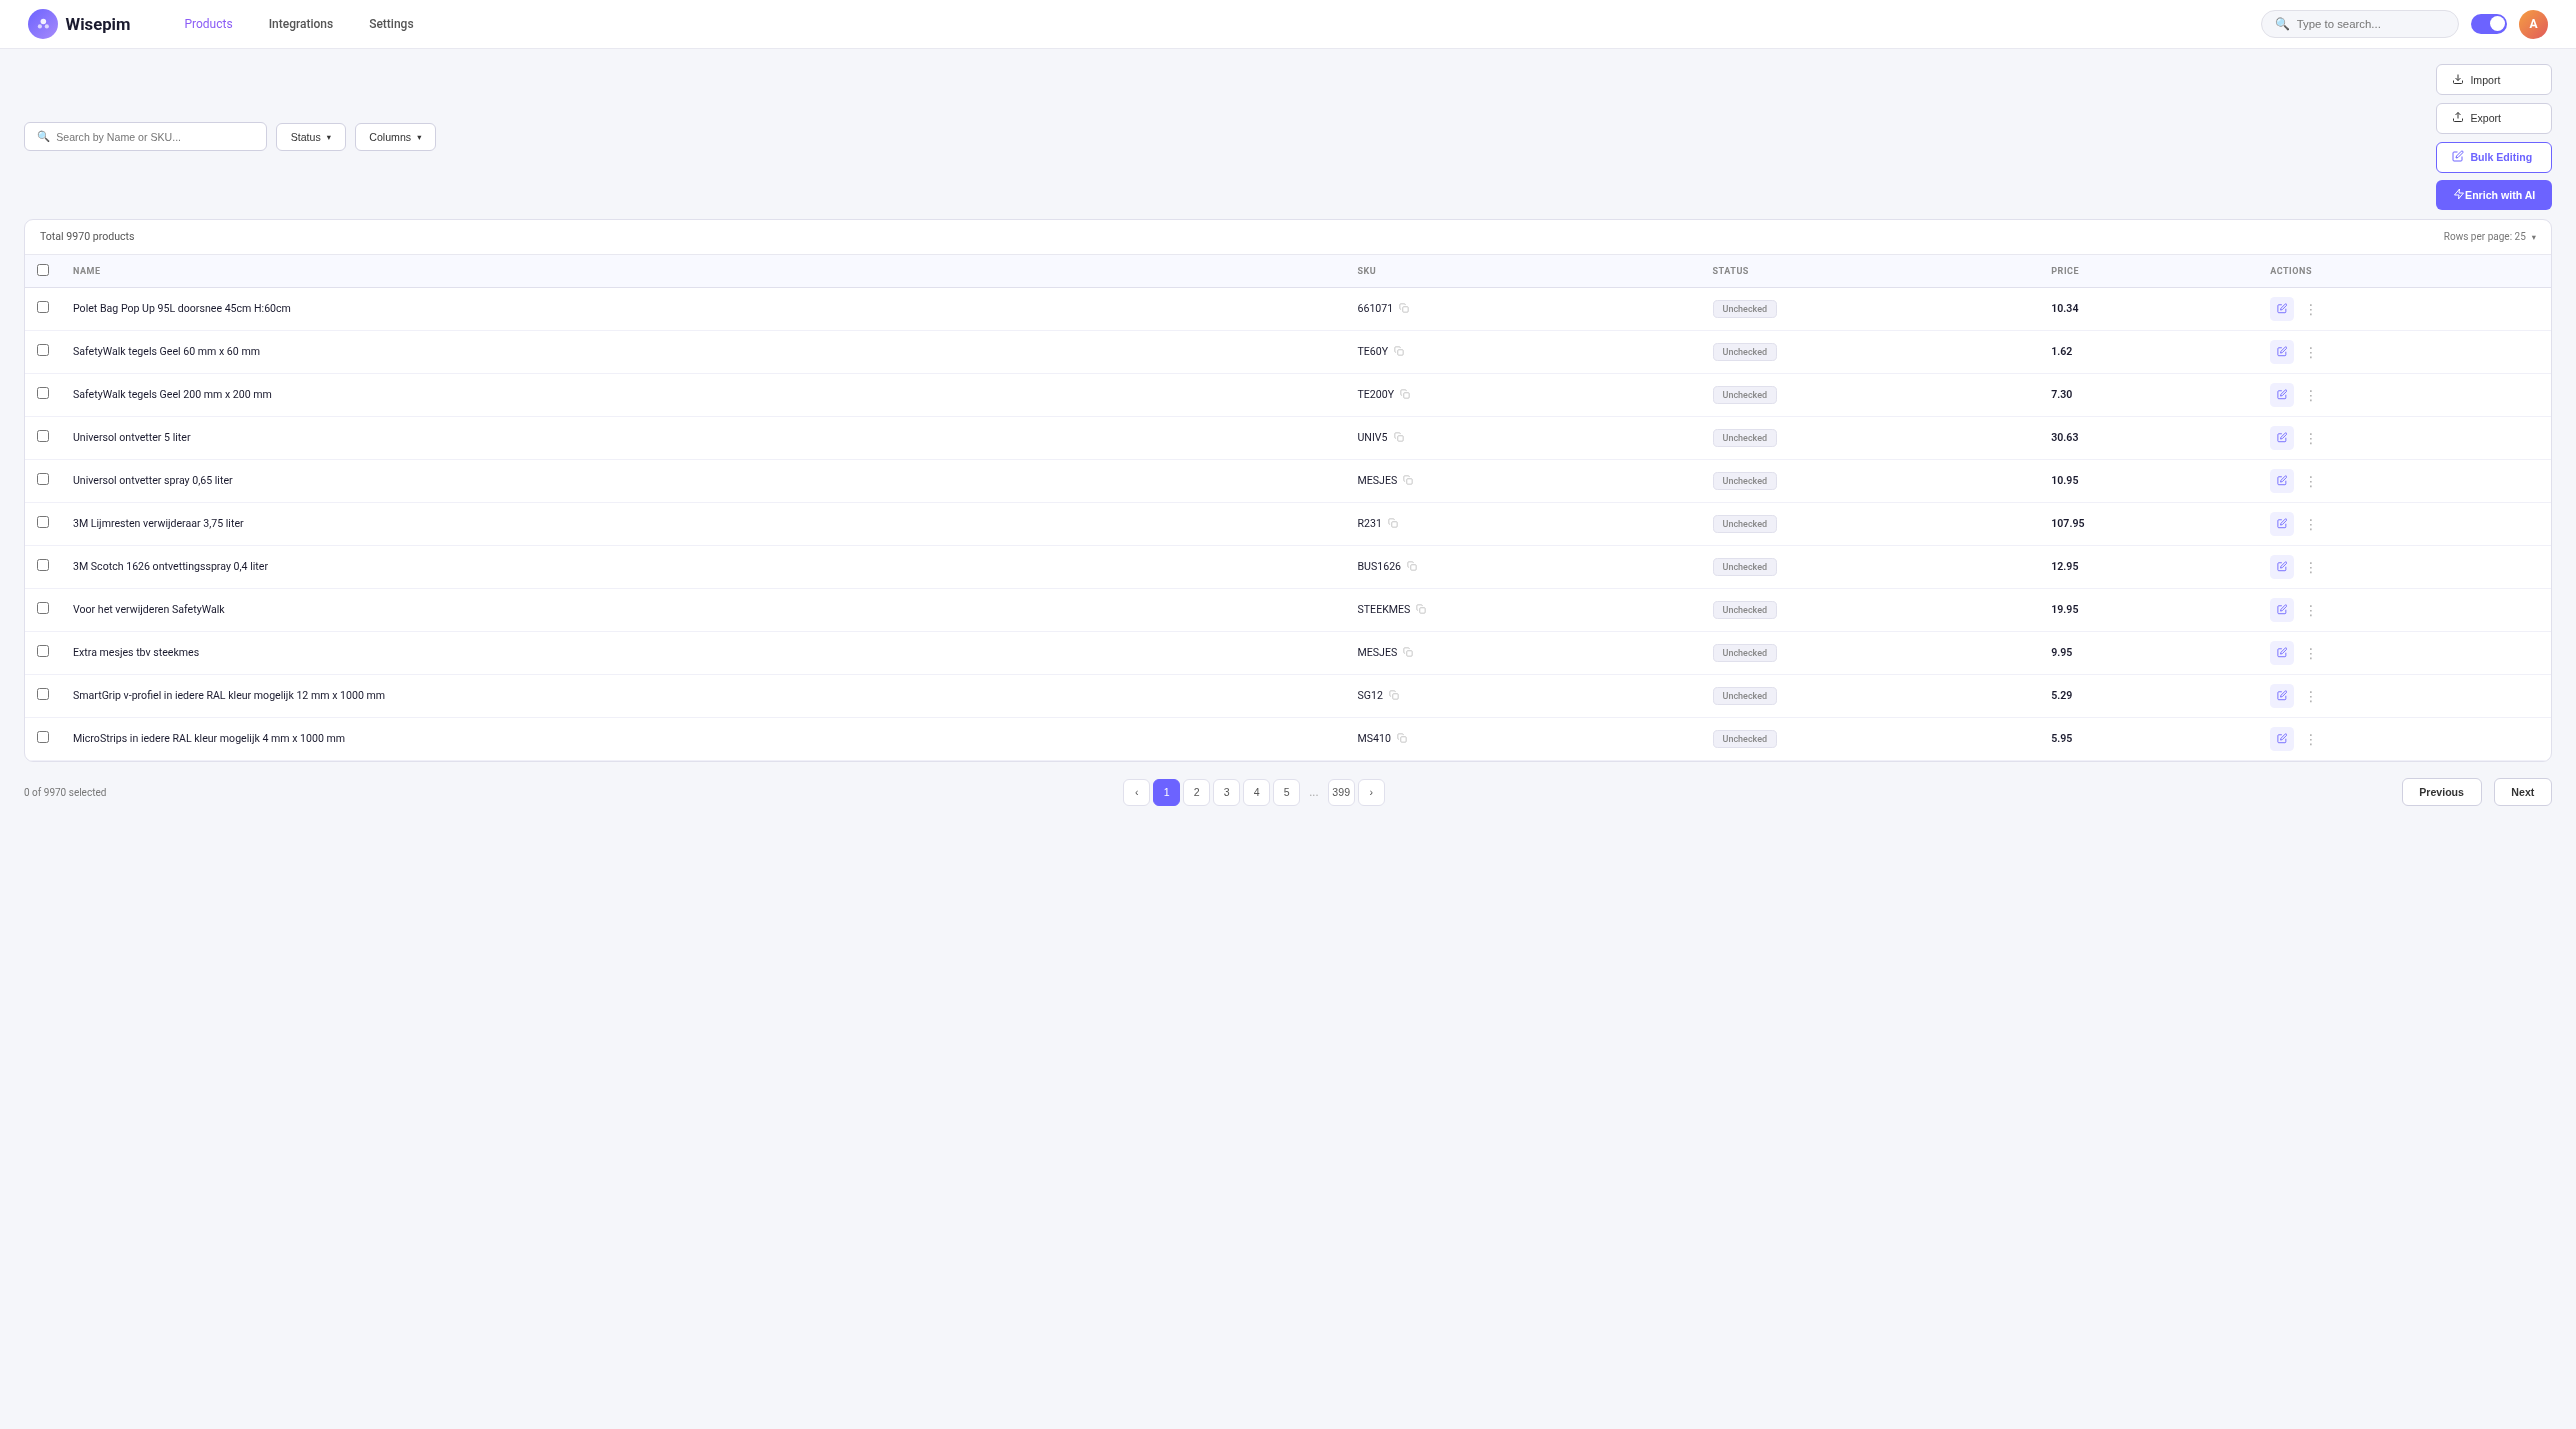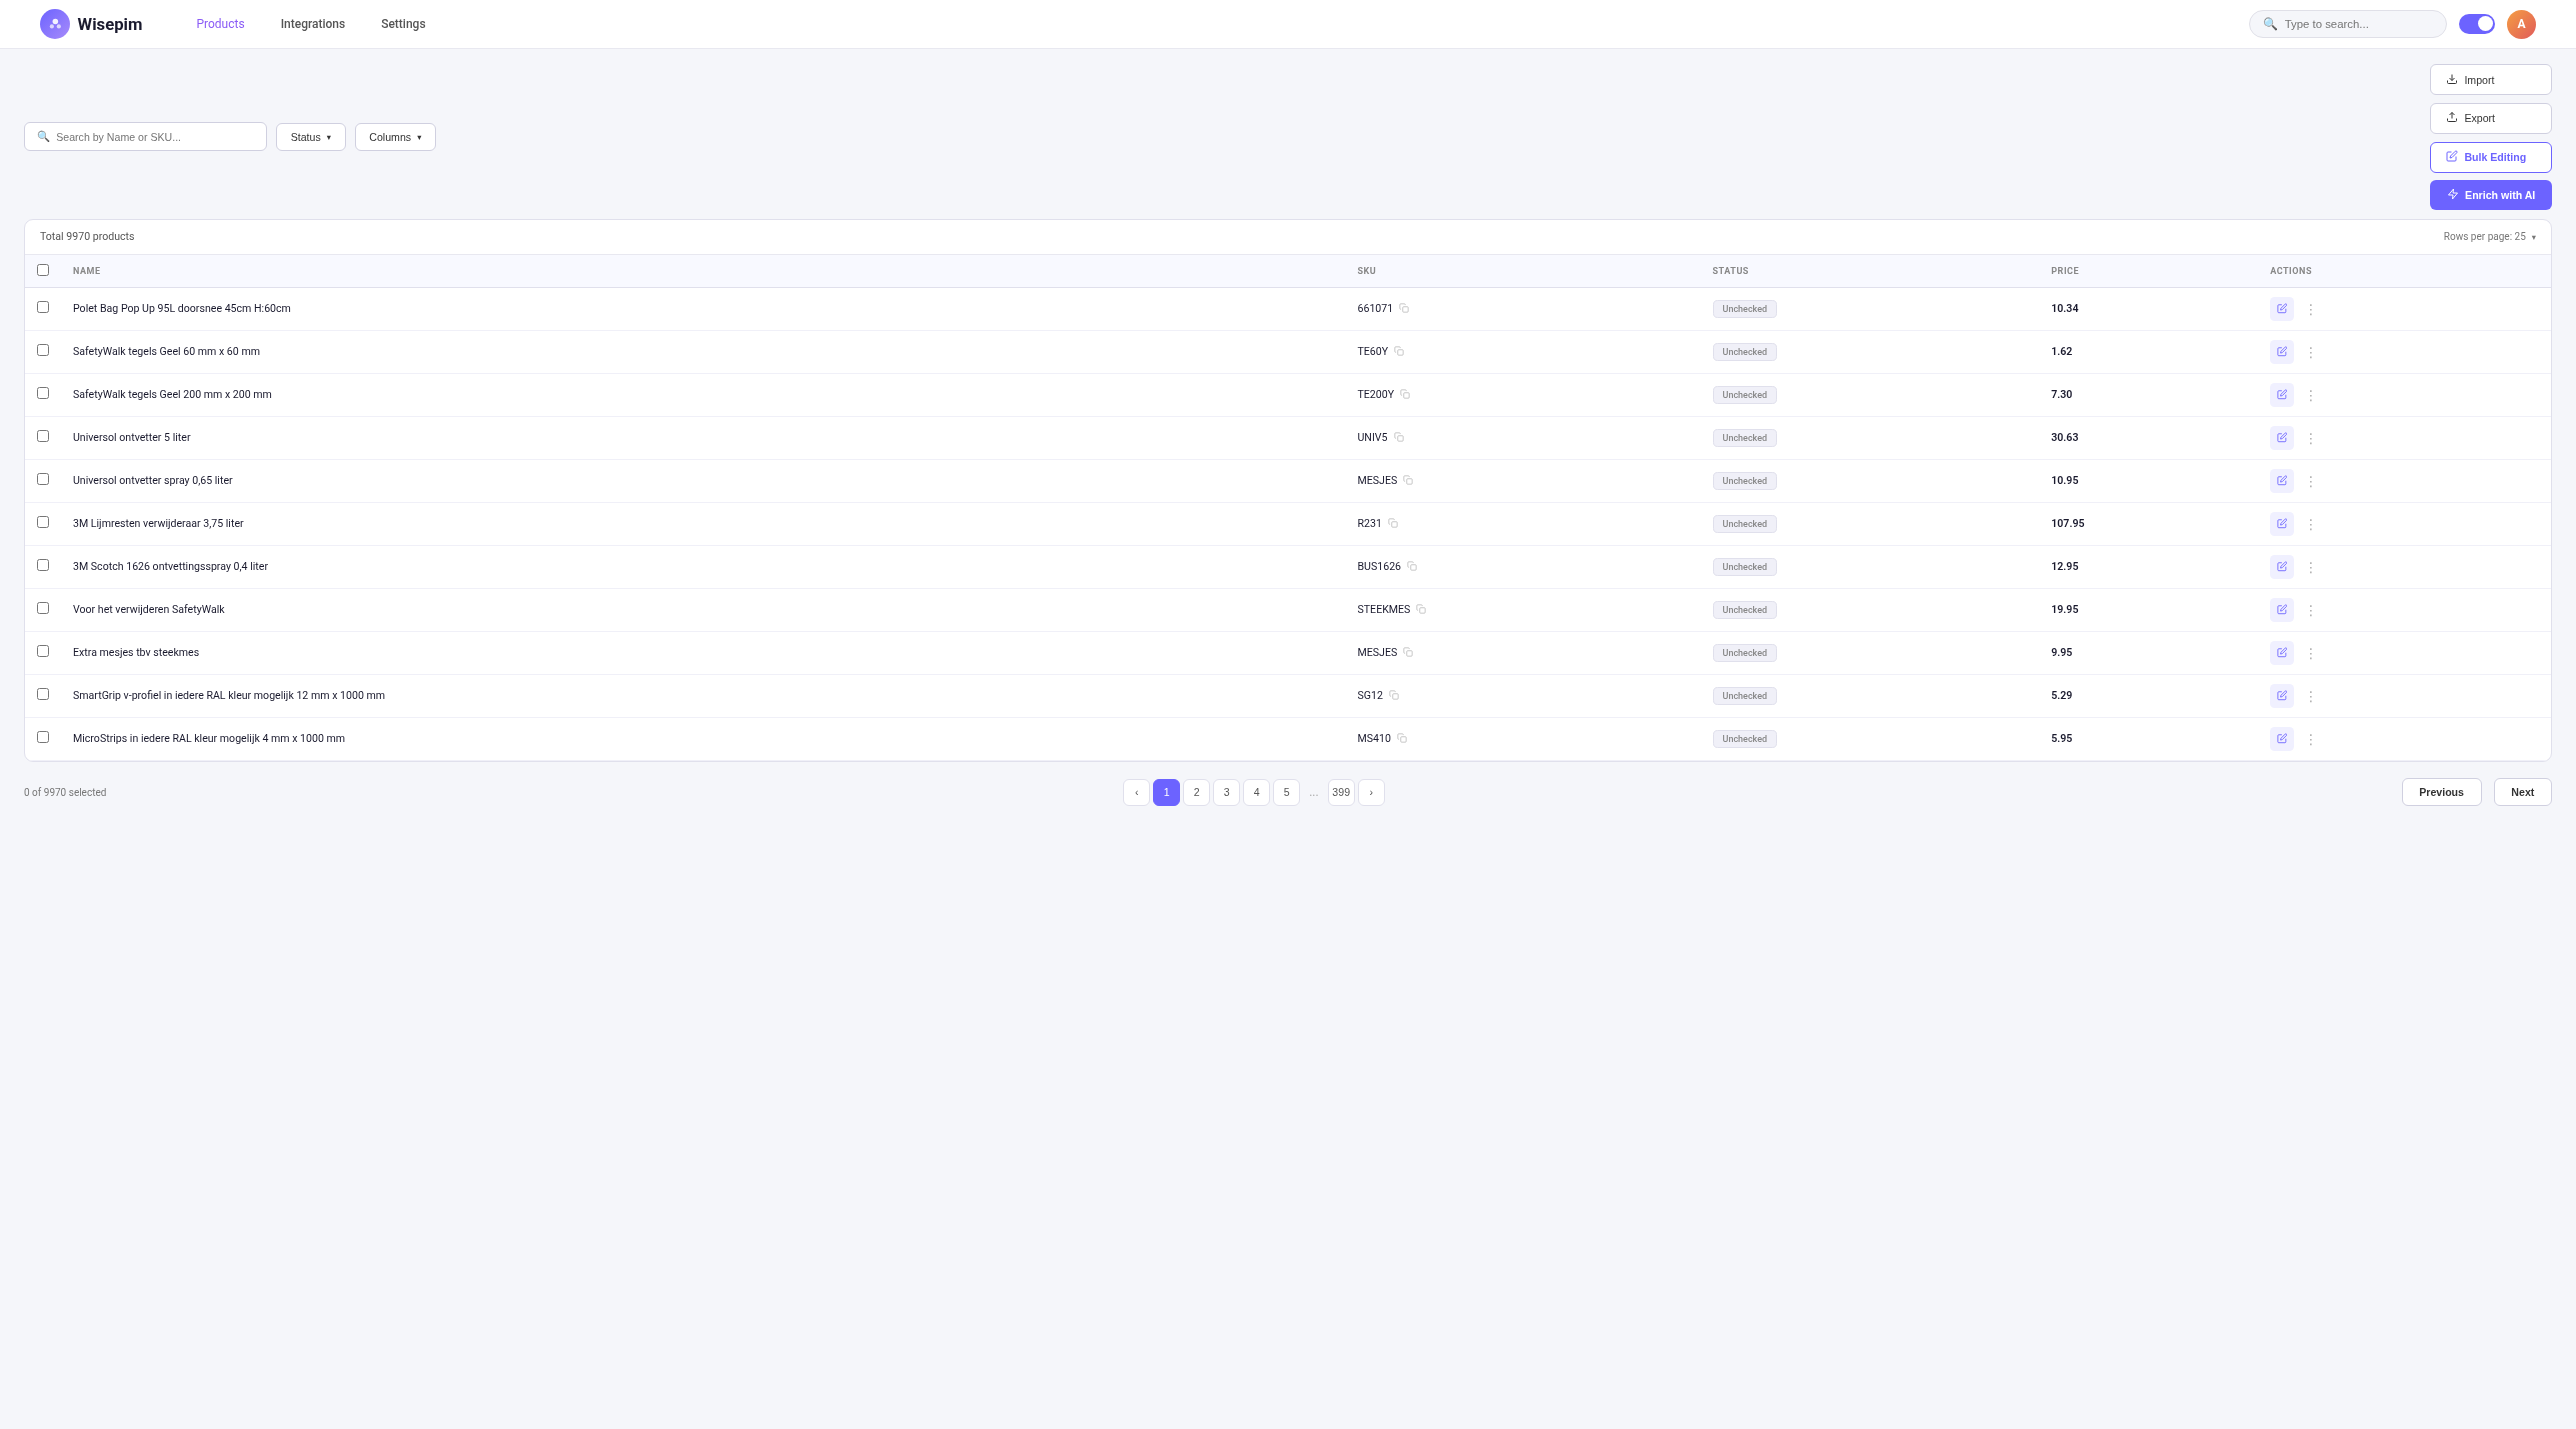--- a/index.html
+++ b/index.html
@@ -9,21 +9,21 @@
       color: #1a1a2e;
       font-size: 10.6px;
     }
 
     
     .navbar {
       background: #fff;
       border-bottom: 0.8px solid #e8e8f0;
       display: flex;
       align-items: center;
-      padding: 0 40px;
+      padding: 0 28px;
       height: 49px;
       gap: 24px;
     }
     .navbar-logo {
       display: flex;
       align-items: center;
       gap: 7.6px;
       font-weight: 700;
       font-size: 16.7px;
       color: #1a1a2e;
@@ -178,21 +178,20 @@
       border: 0.8px solid #6c63ff;
       background: #fff;
       font-size: 10.6px;
       cursor: pointer;
       color: #6c63ff;
       font-weight: 600;
     }
     .btn-enrich {
       display: flex;
       align-items: center;
-      gap: 6px;
       padding: 7.6px 16.7px;
       border-radius: 6px;
       border: none;
       background: #6c63ff;
       font-size: 10.6px;
       cursor: pointer;
       color: #fff;
       font-weight: 600;
     }
 

